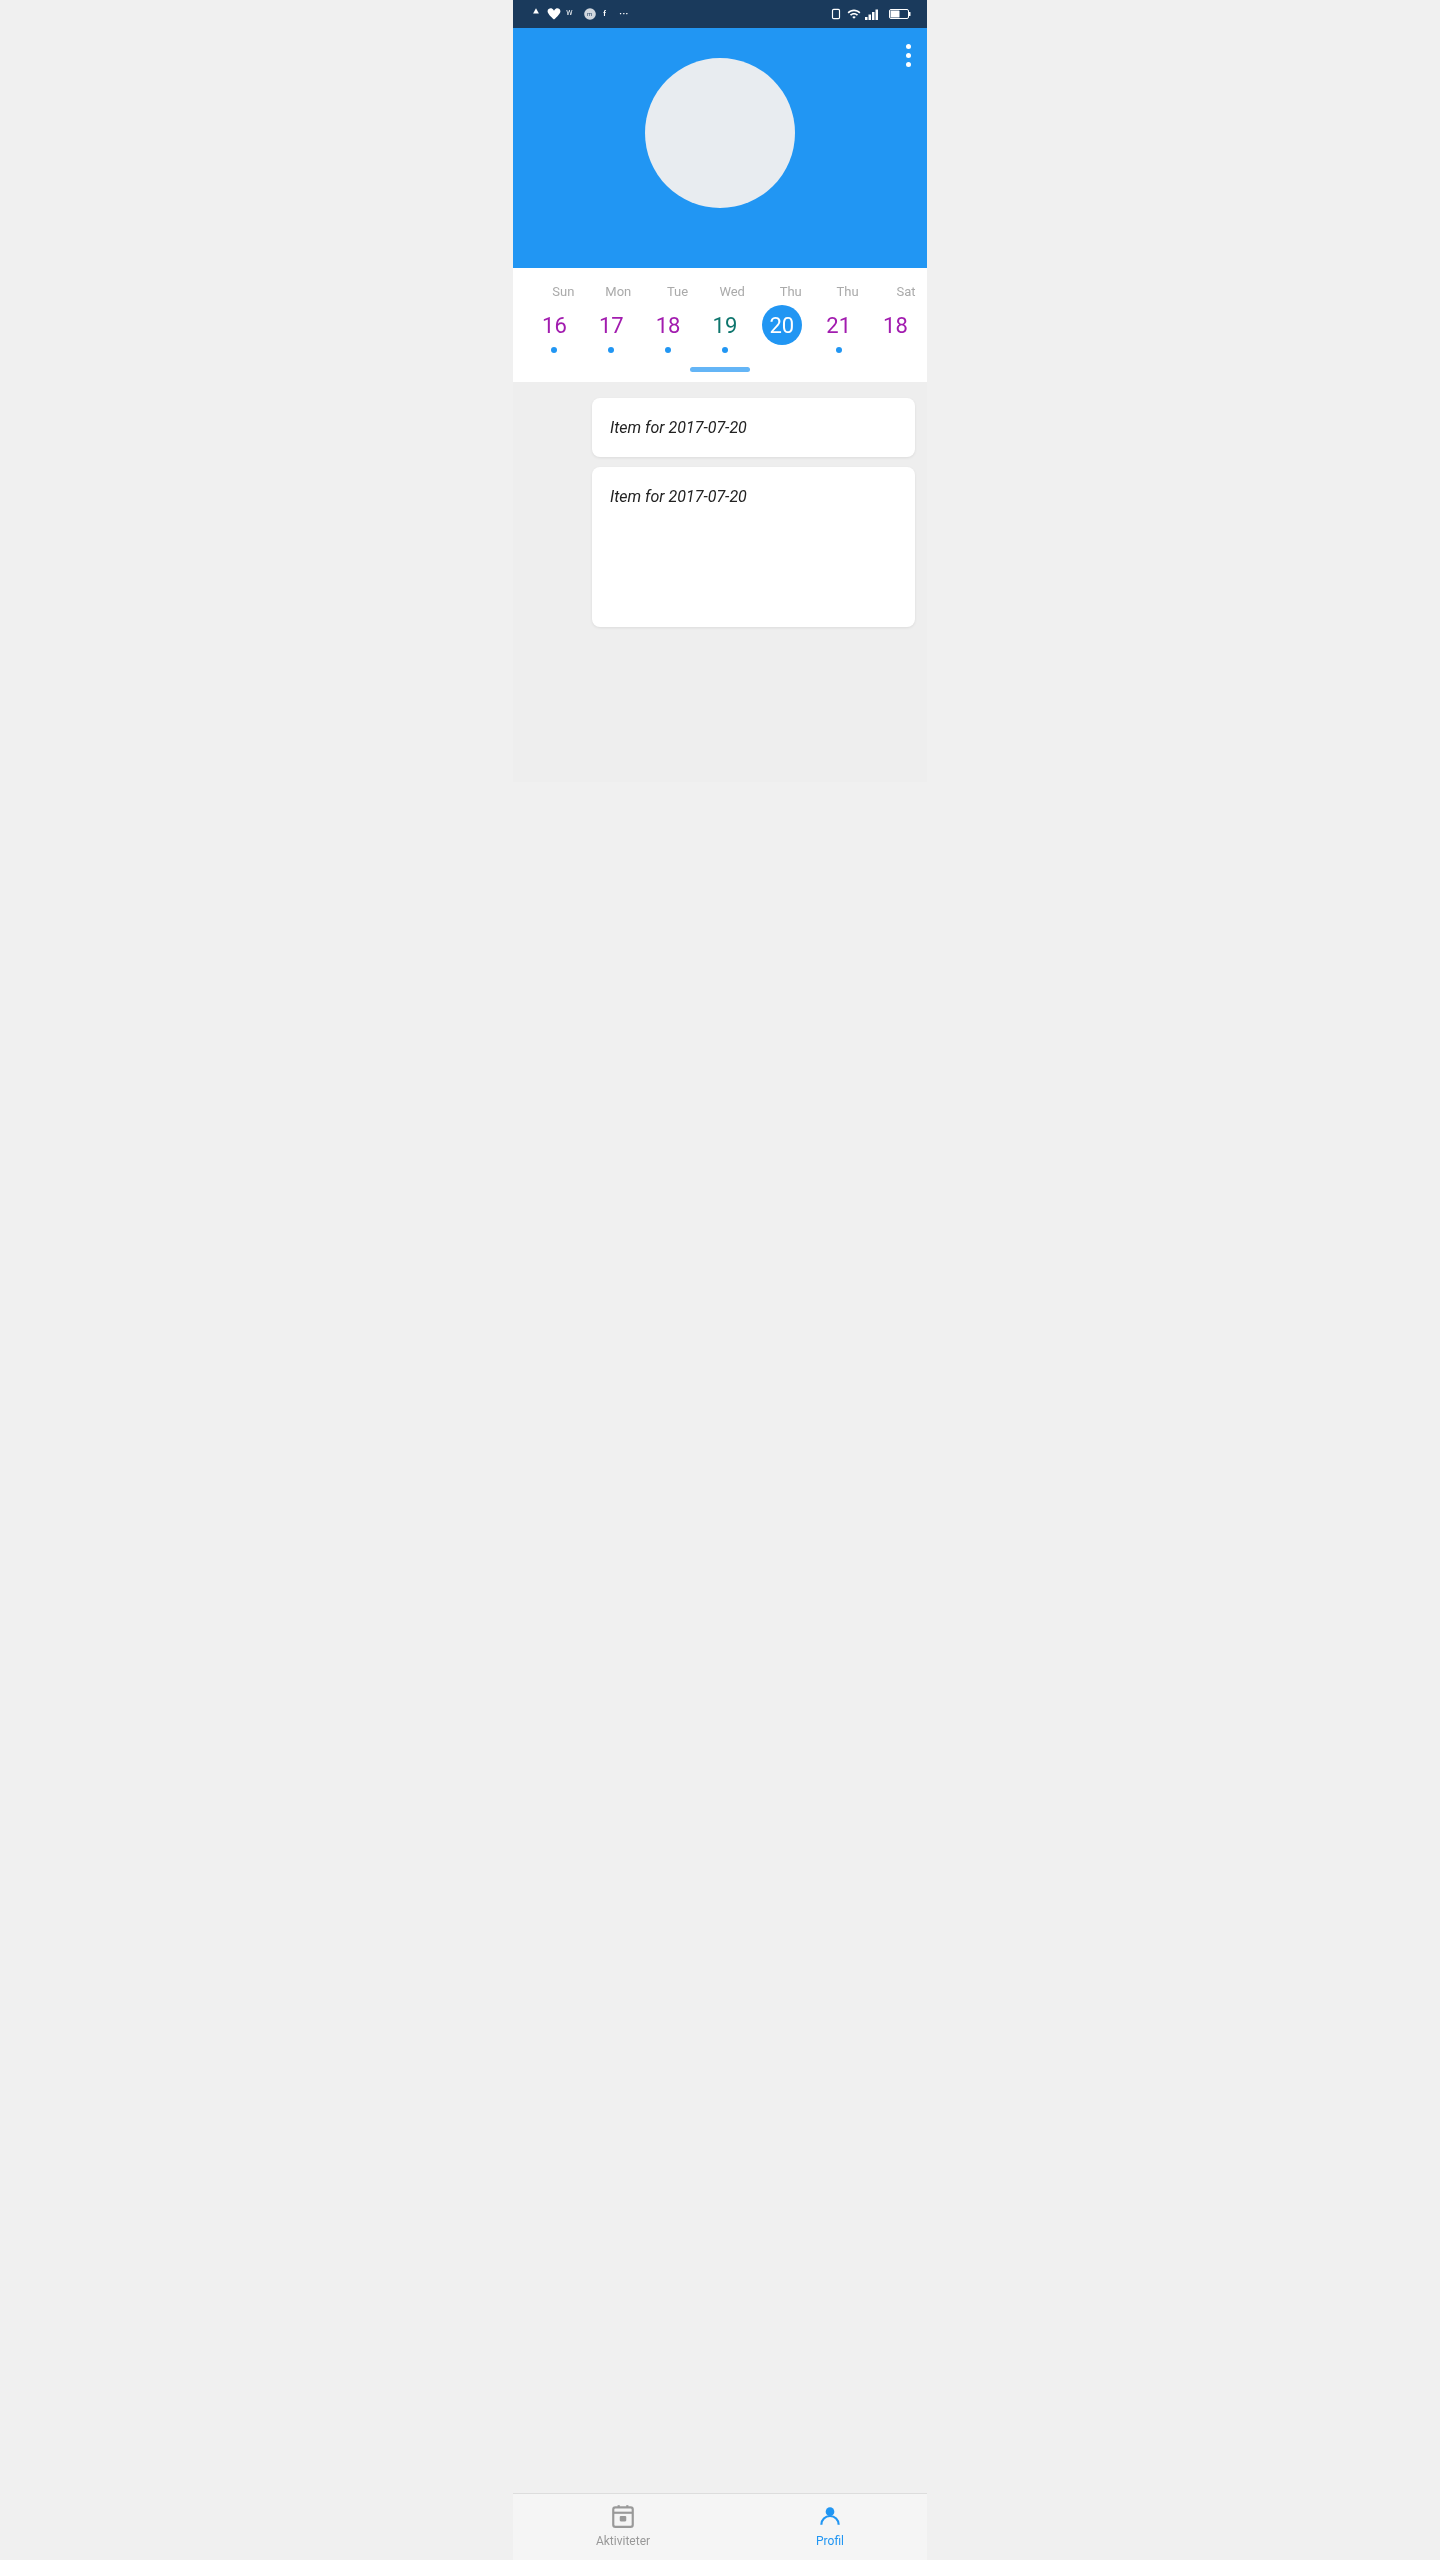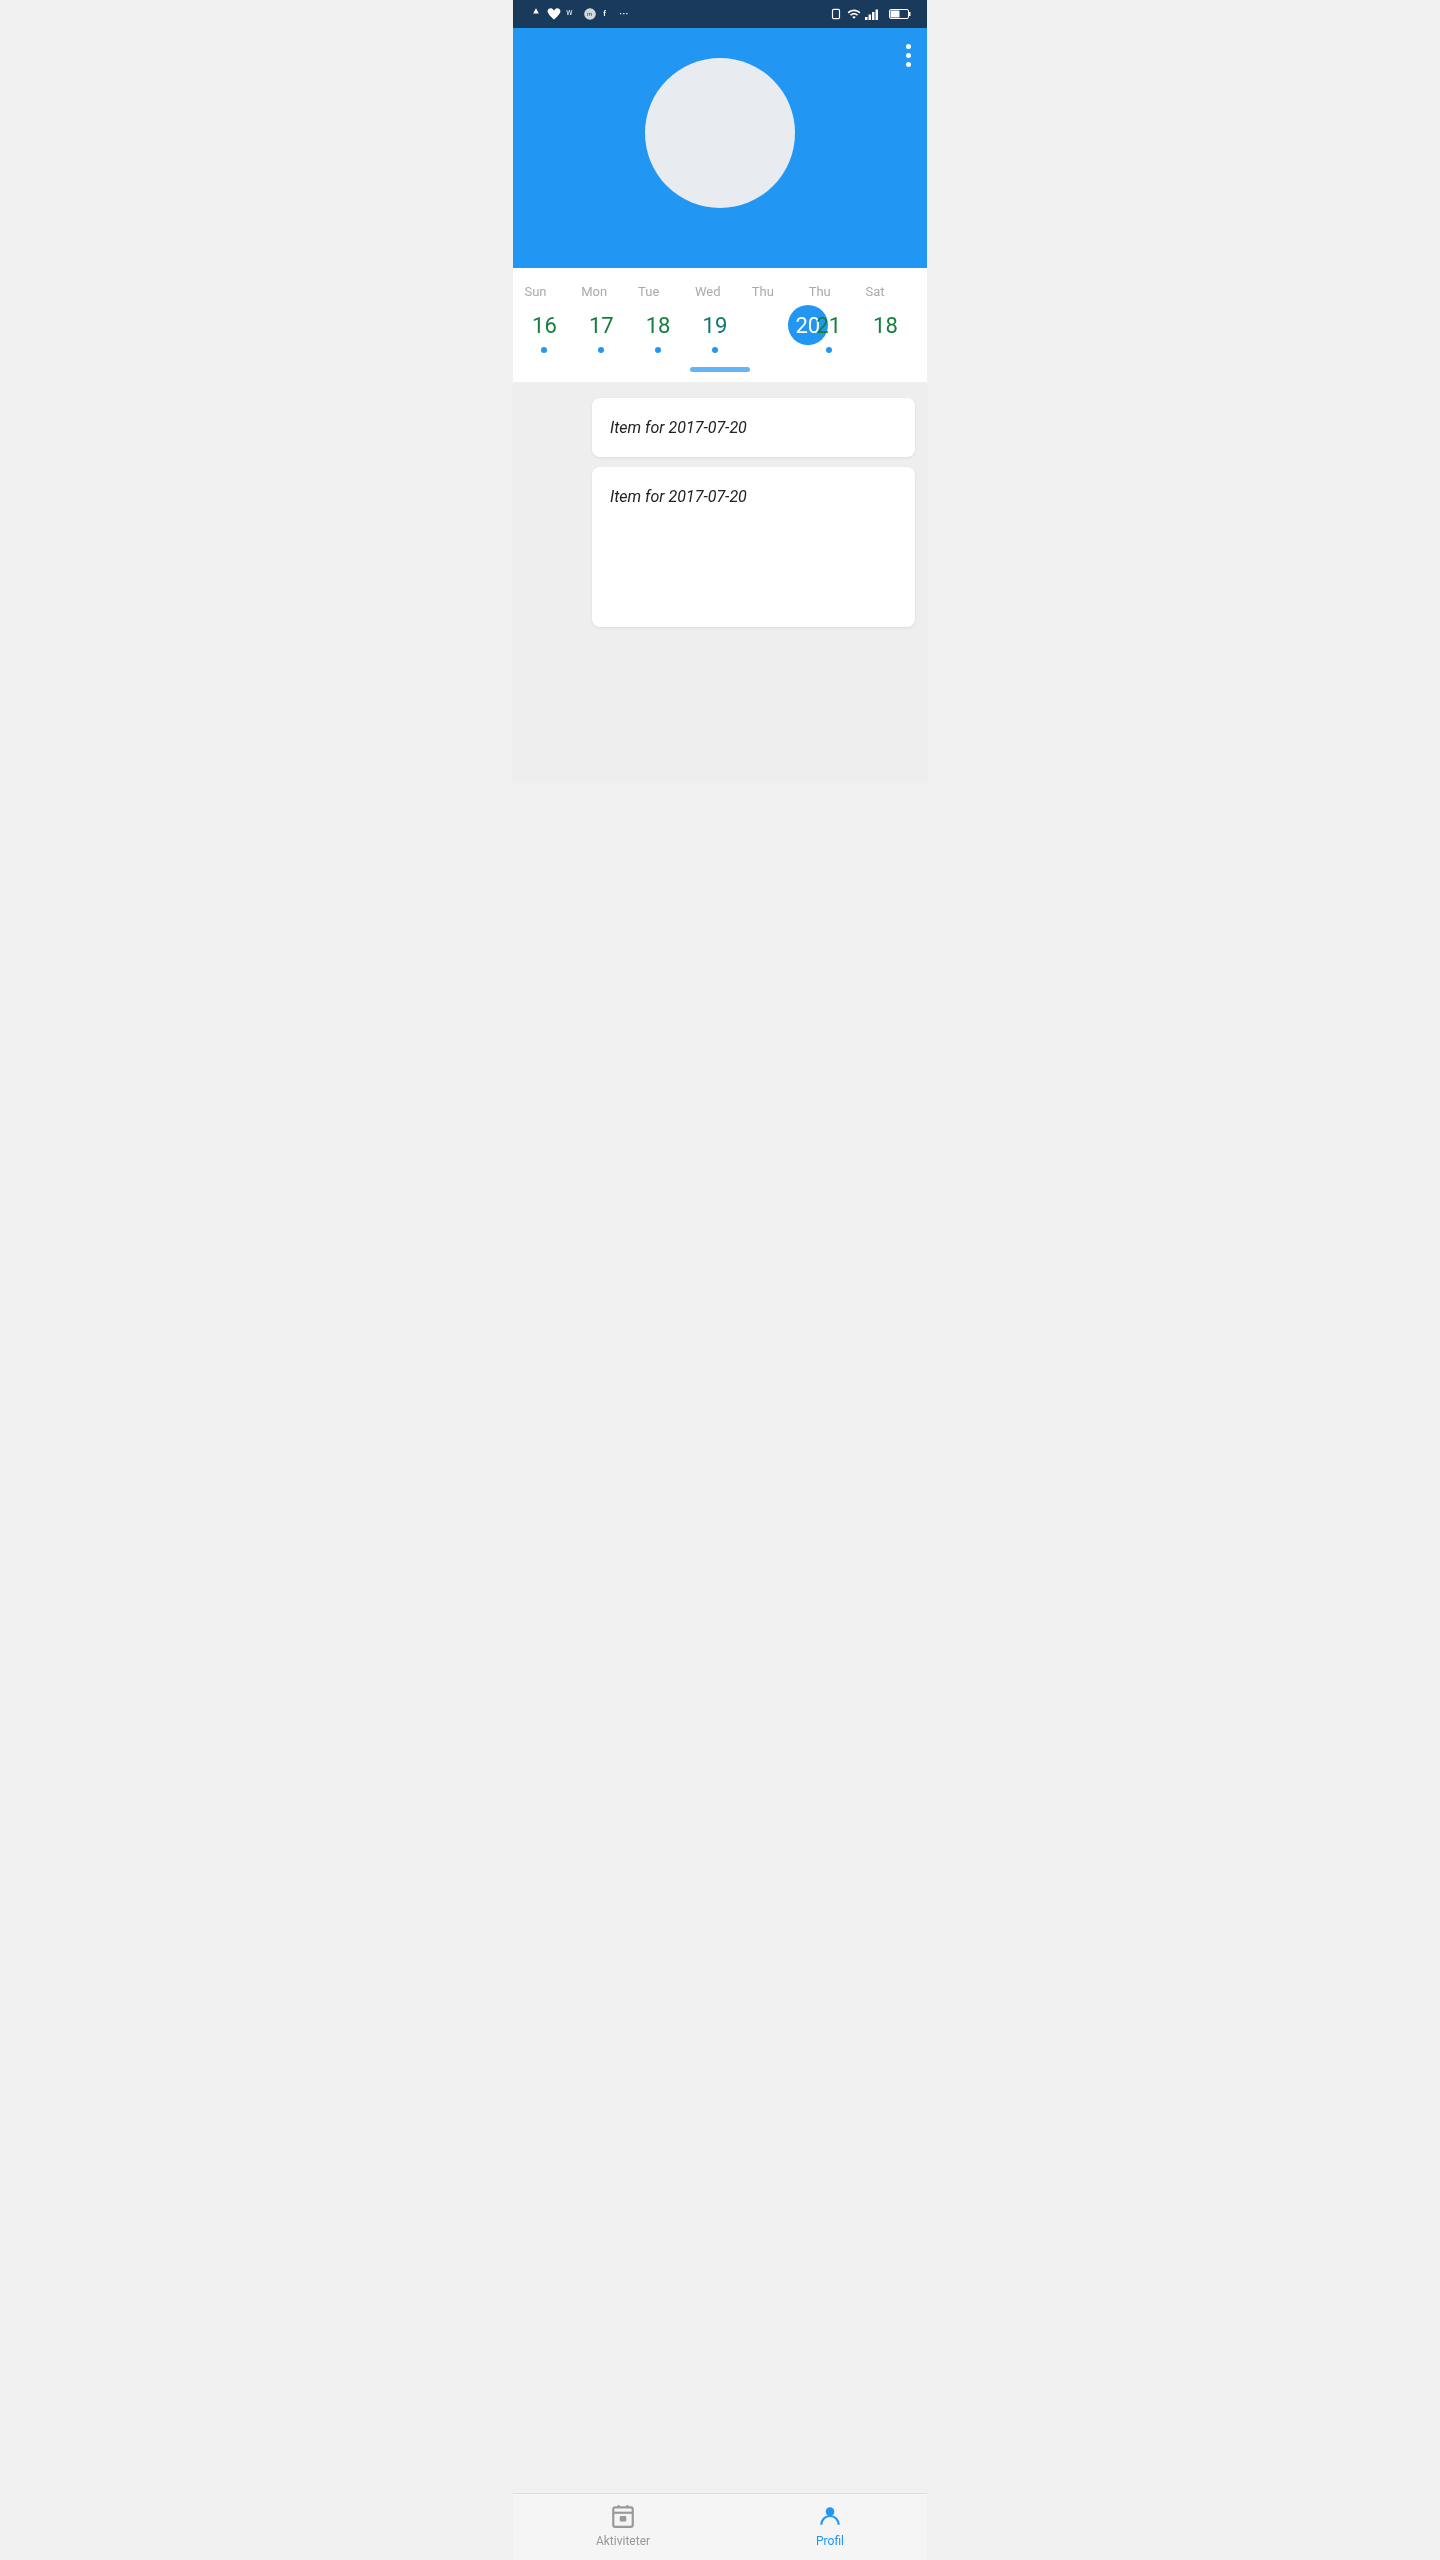--- a/index.html
+++ b/index.html
@@ -93,34 +93,34 @@
     .calendar-days-row {
       display: flex;
       justify-content: space-around;
       padding: 0 8px;
       margin-bottom: 8px;
     }
 
     .calendar-day-col {
       display: flex;
       flex-direction: column;
-      align-items: flex-start;
+      align-items: flex-end;
       width: 50px;
       cursor: pointer;
     }
 
     .day-name {
       font-size: 13px;
       color: #aaa;
       margin-bottom: 6px;
     }
 
     .day-number {
       font-size: 22px;
-      color: #15803d;
+      color: #a21caf;
       position: relative;
       width: 40px;
       height: 40px;
       display: flex;
       align-items: center;
       justify-content: center;
       border-radius: 50%;
     }
 
     .day-number.today {

